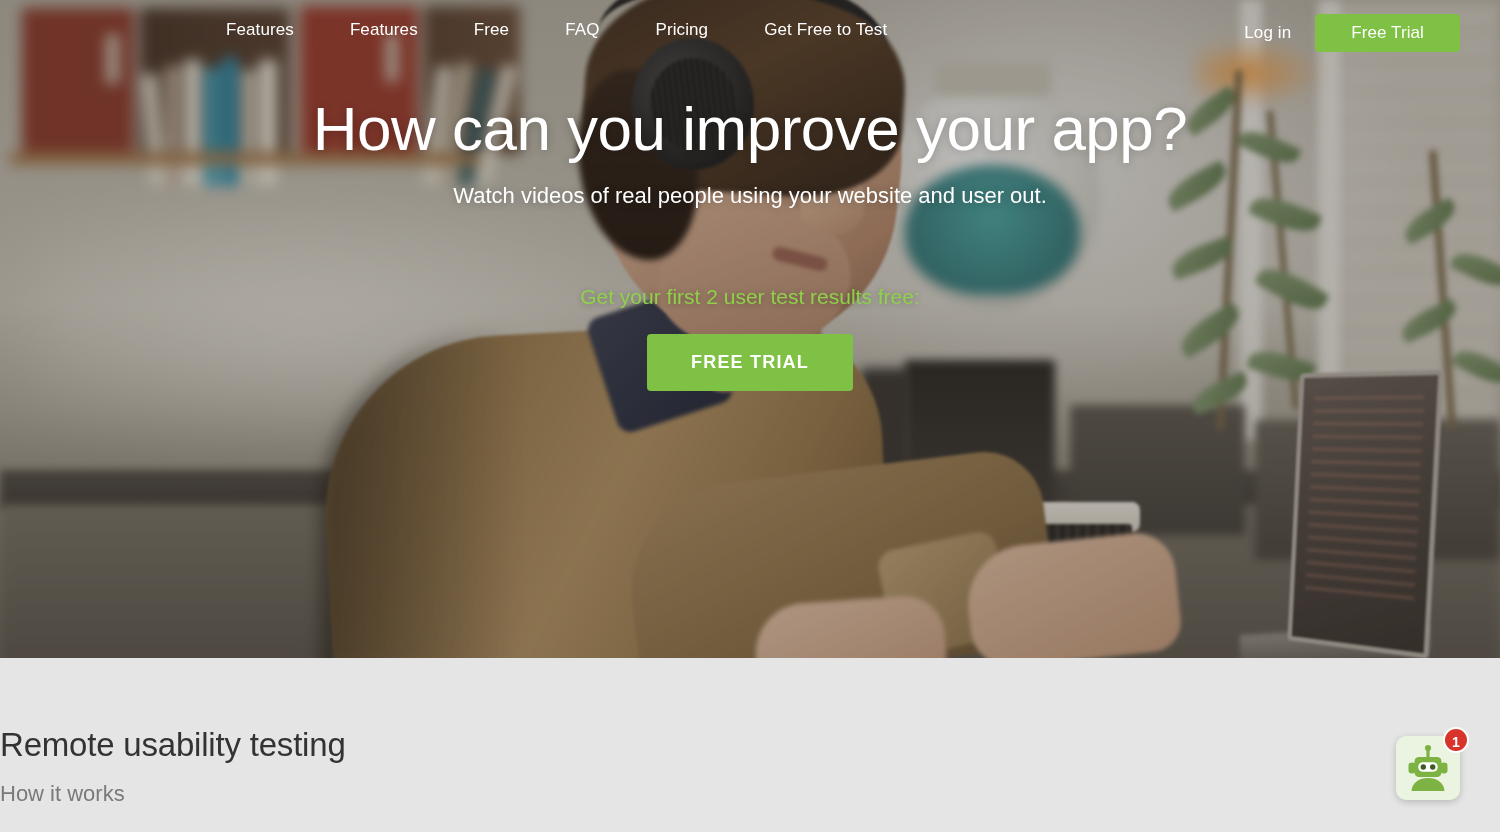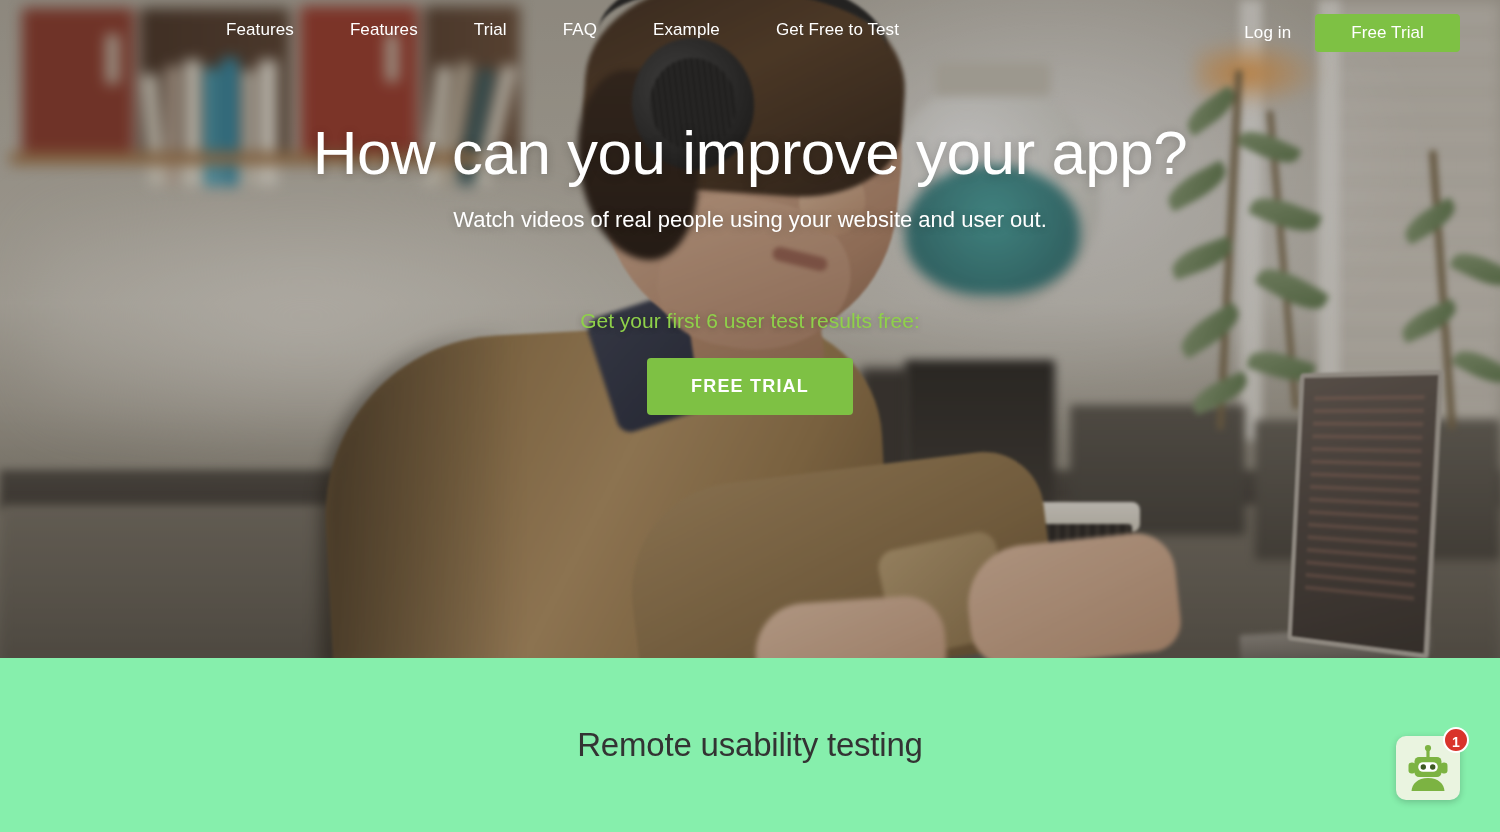--- a/index.html
+++ b/index.html
@@ -206,33 +206,33 @@
   .nav-link { color:#ffffff; font-size:17px; padding:0 28px; text-decoration:none;
               white-space:nowrap; letter-spacing:.1px; cursor:pointer; }
   .nav-right { position:absolute; right:40px; top:14px; display:flex; align-items:center; gap:24px; }
   .login { color:#ffffff; font-size:17px; text-decoration:none; cursor:pointer; letter-spacing:.1px; }
   .btn-trial-sm { background:#7ec144; color:#fff; font-size:17px; padding:9px 36px;
                   border:none; border-radius:4px; cursor:pointer; letter-spacing:.1px; }
 
   
   .hero-copy { position:absolute; left:0; top:0; width:1500px; height:658px; z-index:15;
                display:flex; flex-direction:column; align-items:center; }
-  .h1 { margin-top:120px; font-size:62px; line-height:1.05; color:#ffffff; font-weight:400;
+  .h1 { margin-top:96px; font-size:62px; line-height:1.05; color:#ffffff; font-weight:400;
         letter-spacing:-.5px; text-shadow:0 1px 10px rgba(0,0,0,.22); }
   .sub { margin-top:22px; font-size:22px; color:#ffffff; font-weight:400; letter-spacing:0;
          text-shadow:0 1px 8px rgba(0,0,0,.25); }
   .free-line { margin-top:76px; font-size:21px; color:#8fd14a; letter-spacing:0;
                text-shadow:0 1px 6px rgba(0,0,0,.30); }
   .btn-trial-lg { margin-top:25px; background:#7ec144; color:#ffffff; border:none;
                   font-size:18px; font-weight:700; letter-spacing:1.2px;
                   padding:18px 44px; border-radius:4px; cursor:pointer; }
 
   
   .section { position:absolute; left:0; top:658px; width:1500px; height:174px;
-             background:#86efac; text-align:center; }
+             background:#e5e5e5; text-align:left; }
   .sec-title { margin-top:68px; font-size:33px; color:#333333; font-weight:400; letter-spacing:-.2px; }
   .sec-sub { margin-top:17px; font-size:22px; color:#7a7a7a; font-weight:400; }
 
   
   .chat { position:absolute; right:40px; bottom:32px; width:64px; height:64px;
           background:#eaf4e0; border-radius:10px; box-shadow:0 2px 7px rgba(0,0,0,.20);
           cursor:pointer; z-index:40; }
   .chat svg { position:absolute; left:8px; top:8px; }
   .chat-badge { position:absolute; right:-9px; top:-9px; width:26px; height:26px; border-radius:50%;
                 background:#d9342b; color:#fff; font-size:14px; font-weight:700;
@@ -338,42 +338,43 @@
 
       <div class="hero-overlay"></div>
     </div>
 
     <div class="nav">
 
 
       <div class="nav-links">
         <a class="nav-link">Features</a>
         <a class="nav-link">Features</a>
-        <a class="nav-link">Trial</a>
+        <a class="nav-link">Free</a>
         <a class="nav-link">FAQ</a>
-        <a class="nav-link">Example</a>
+        <a class="nav-link">Pricing</a>
         <a class="nav-link">Get Free to Test</a>
       </div>
 
       <div class="nav-right">
         <a class="login">Log in</a>
         <button class="btn-trial-sm">Free Trial</button>
       </div>
     </div>
 
     <div class="hero-copy">
       <h1 class="h1">How can you improve your app?</h1>
       <div class="sub">Watch videos of real people using your website and user out.</div>
-      <div class="free-line">Get your first 6 user test results free:</div>
+      <div class="free-line">Get your first 2 user test results free:</div>
       <button class="btn-trial-lg">FREE TRIAL</button>
     </div>
   </div>
 
   <div class="section">
     <div class="sec-title">Remote usability testing</div>
+    <div class="sec-sub">How it works</div>
   </div>
 
   <div class="chat">
     <svg width="48" height="48" viewBox="0 0 48 48">
       <rect x="22.4" y="5" width="3.2" height="9" rx="1.6" fill="#7cb342"></rect>
       <circle cx="24" cy="4" r="3.1" fill="#7cb342"></circle>
       <rect x="4.5" y="18.5" width="7" height="11" rx="3.2" fill="#7cb342"></rect>
       <rect x="36.5" y="18.5" width="7" height="11" rx="3.2" fill="#7cb342"></rect>
       <rect x="10.5" y="13" width="27" height="20" rx="4.5" fill="#7cb342"></rect>
       <rect x="14.2" y="18.2" width="19.6" height="9.6" rx="4.8" fill="#ffffff"></rect>

